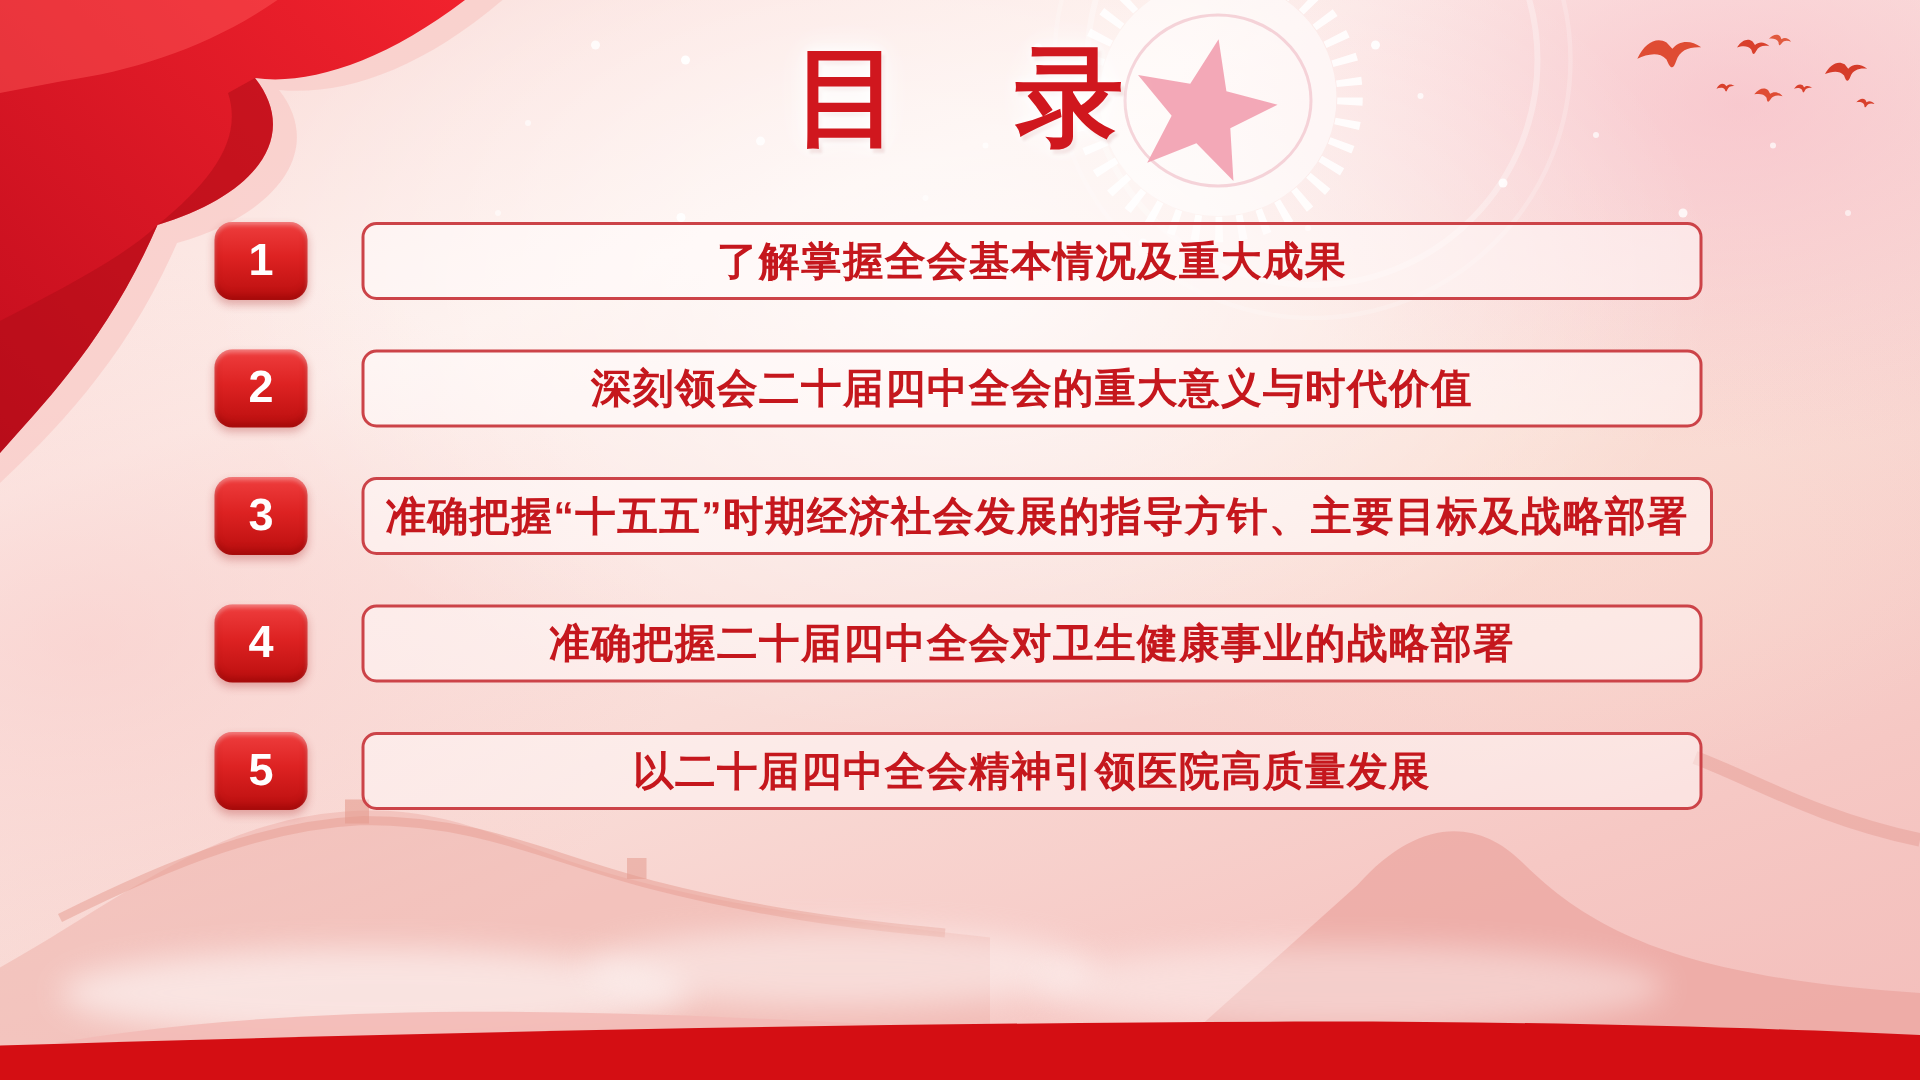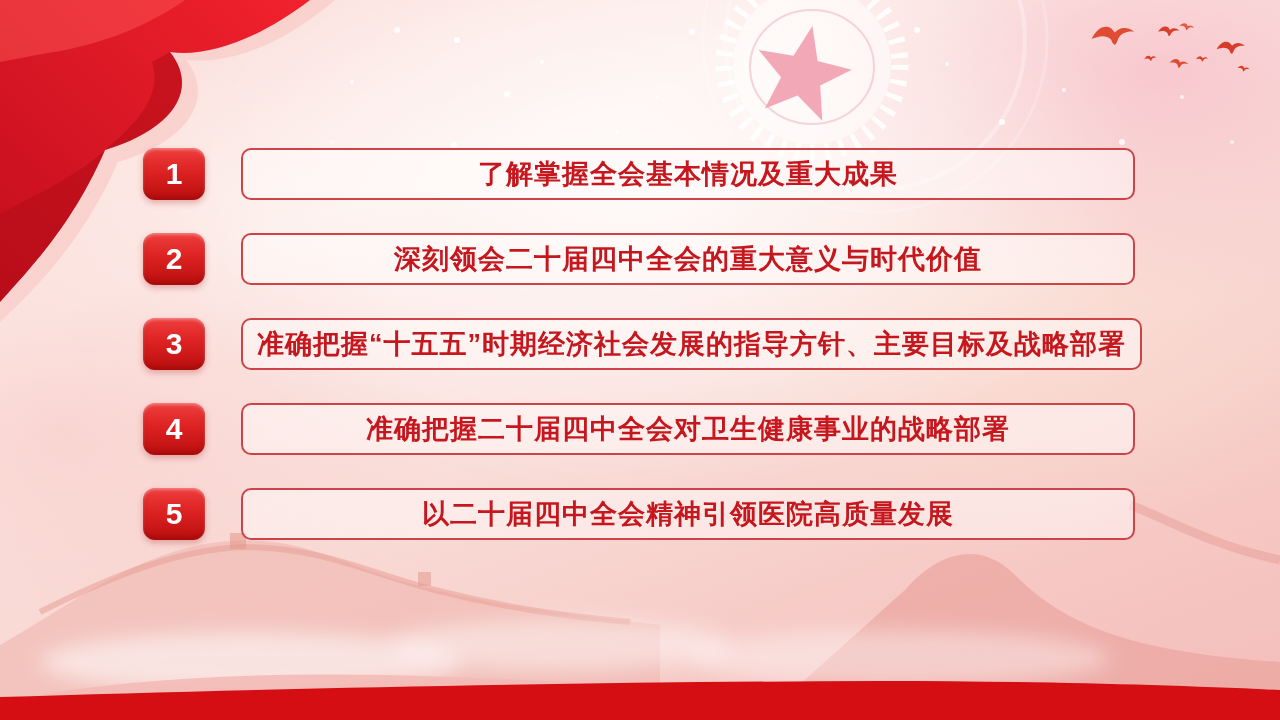--- a/index.html
+++ b/index.html
@@ -145,20 +145,21 @@
     <use href="#bird" transform="translate(176,32) scale(1.05) rotate(-5)" fill="#d63c2a"></use>
     <use href="#bird" transform="translate(198,55) scale(0.45) rotate(8)" fill="#d9402c"></use>
   </svg>
 
   <div class="sparkles"></div>
 
   <svg class="layer" viewBox="0 0 1280 720" preserveAspectRatio="none" aria-hidden="true">
     <path d="M0,720 L0,697 C260,689 560,682 880,681 C1030,681 1170,685 1280,690 L1280,720 Z" fill="#d40e13"></path>
   </svg>
 
+  <h1 class="title">目　录</h1>
 
   <div class="toc">
 
     <div class="toc-row">
       <div class="badge">1</div>
       <div class="item-box">
         <span class="item-label">了解掌握全会基本情况及重大成果</span>
       </div>
     </div>
 

